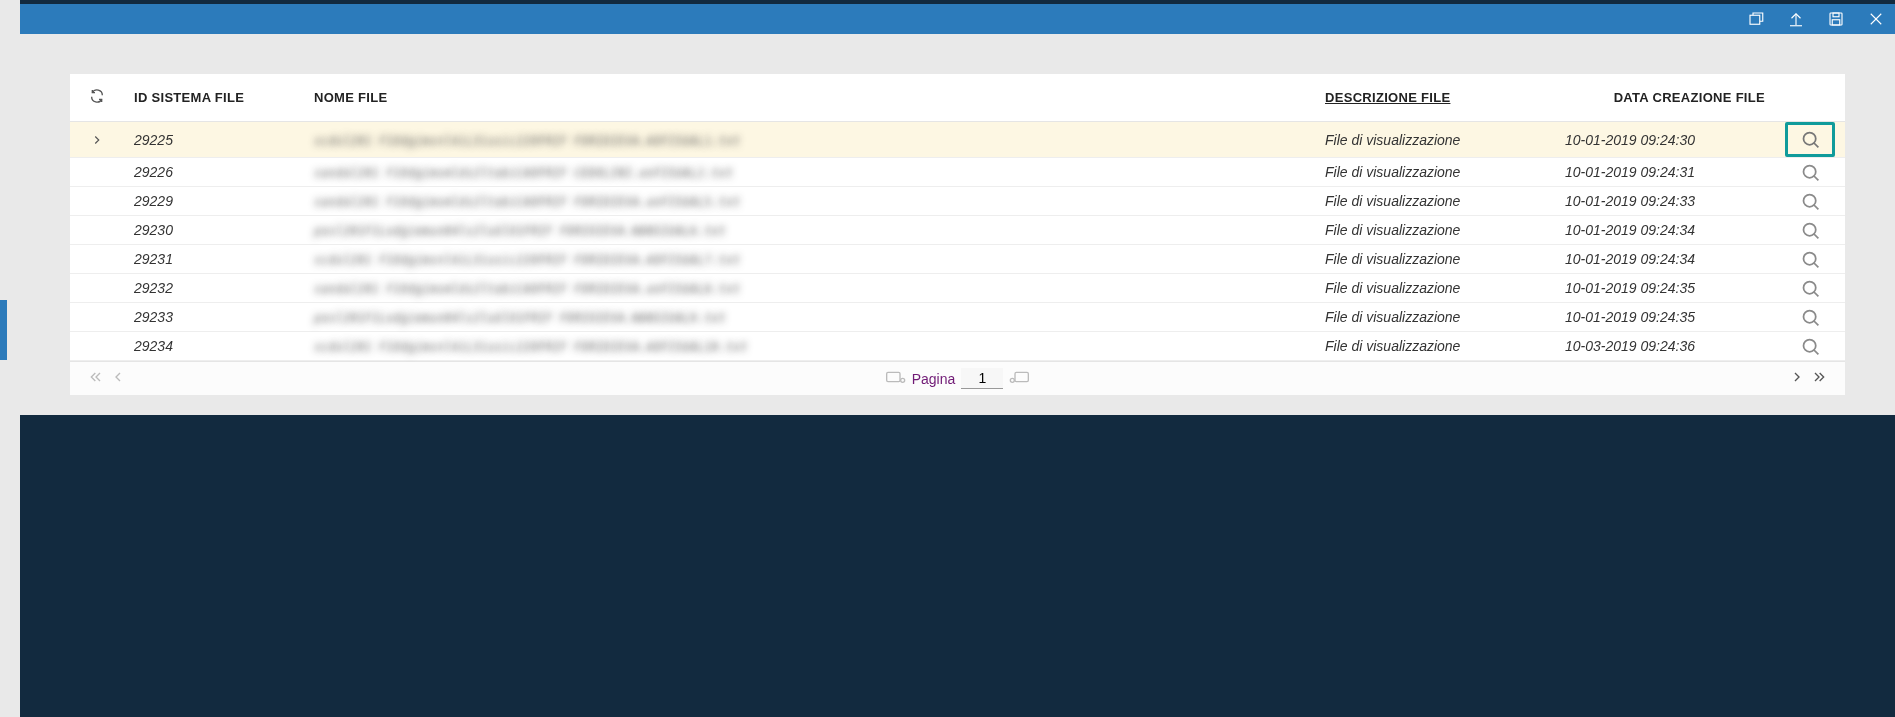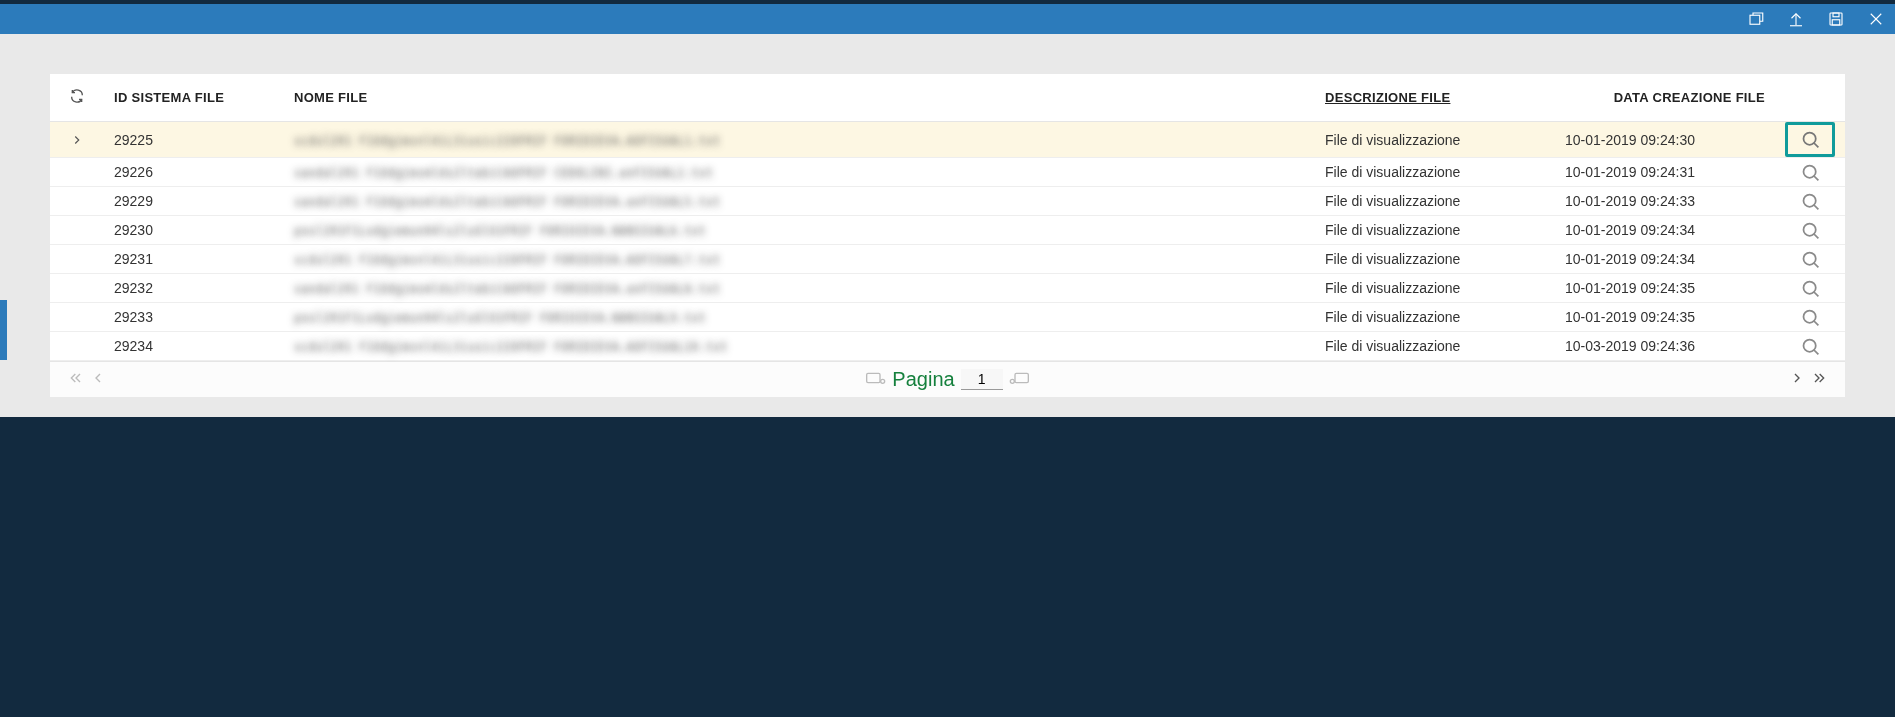--- a/index.html
+++ b/index.html
@@ -1,18 +1,18 @@
 <!DOCTYPE html>
 <html><head>
 <meta charset="utf-8">
 <style>
   * { box-sizing: border-box; margin: 0; padding: 0; }
   body { font-family: "Segoe UI", Arial, sans-serif; background: #e9e9e9; font-size: 14px; color: #333; }
   
-  .app-shell { background: #122a3f; min-height: 100vh; }
+  .app-shell { background: #122a3f; min-height: 100vh; margin-left: 20px; }
   .hidden-title { color: #8896a3; font-size: 16px; font-weight: 600; padding: 4px 70px; letter-spacing: 0.5px; position: relative; z-index: 0; opacity: 0.6;}
   
   .titlebar {
     background: #2c7bbb;
     height: 30px;
     display: flex;
     justify-content: flex-end;
     align-items: center;
     padding: 0 8px;
     gap: 18px;
@@ -40,21 +40,21 @@
   .refresh-cell { width: 54px; text-align: center !important; }
   .refresh-cell svg { width: 16px; height: 16px; stroke: #555; fill:none; stroke-width:2; cursor:pointer;}
   
   .col-expand { width: 54px; }
   .col-id { width: 180px; }
   .col-nome { }
   .col-desc { width: 240px; text-decoration: underline; }
   .col-date { width: 220px; text-align: right; }
   .col-action { width: 70px; text-align:center;}
   
-  tbody tr { border-bottom: 1px solid #eee; height: 29px; }
+  tbody tr { border-bottom: 1px solid #eee; height: 29px; font-style: italic; }
   tbody tr.highlight { background: #fdf7e3; }
   tbody td { padding: 0 10px; font-size: 14px; color: #333; }
   
   .expand-caret { display:flex; justify-content:center; align-items:center; height:100%; }
   .expand-caret svg { width: 14px; height: 14px; stroke:#555; fill:none; stroke-width:2; cursor:pointer;}
   
   .blur-text { color: transparent; text-shadow: 0 0 7px rgba(80,80,80,0.9); user-select:none; font-family: monospace; font-size:12px;}
   
   .action-icon { display:flex; justify-content:center; align-items:center; }
   .action-icon svg { width: 21px; height:21px; stroke:#8a8a8a; fill:none; stroke-width:2; cursor:pointer; }
@@ -67,21 +67,21 @@
     display:flex;
     align-items:center;
     justify-content:space-between;
     padding: 6px 18px;
     color:#888;
   }
   .pager-left, .pager-right { display:flex; gap:6px; align-items:center;}
   .pager-center { display:flex; align-items:center; gap:6px; color:#333;}
   .pager-bar svg { width:16px; height:16px; stroke:#bbb; fill:none; stroke-width:2;}
   .pager-right svg { stroke:#555; cursor:pointer;}
-  .page-label { font-size:20px; color:#15803d;}
+  .page-label { font-size:14px; color:#701a75;}
   .page-input { width:42px; text-align:center; border:none; border-bottom:1px solid #999; background:#f7f7f7; font-size:14px; padding:2px 0;}
   .pg-btn svg.mini { width:20px; height:14px;}
   
   .dark-left-edge { position:fixed; left:0; top:300px; width:7px; height:60px; background:#2c7bbb; }
 </style>
 </head>
 <body>
 
 <div class="app-shell">
   <div class="hidden-title">PRODUZIONE PDE CEDOLINI</div>

